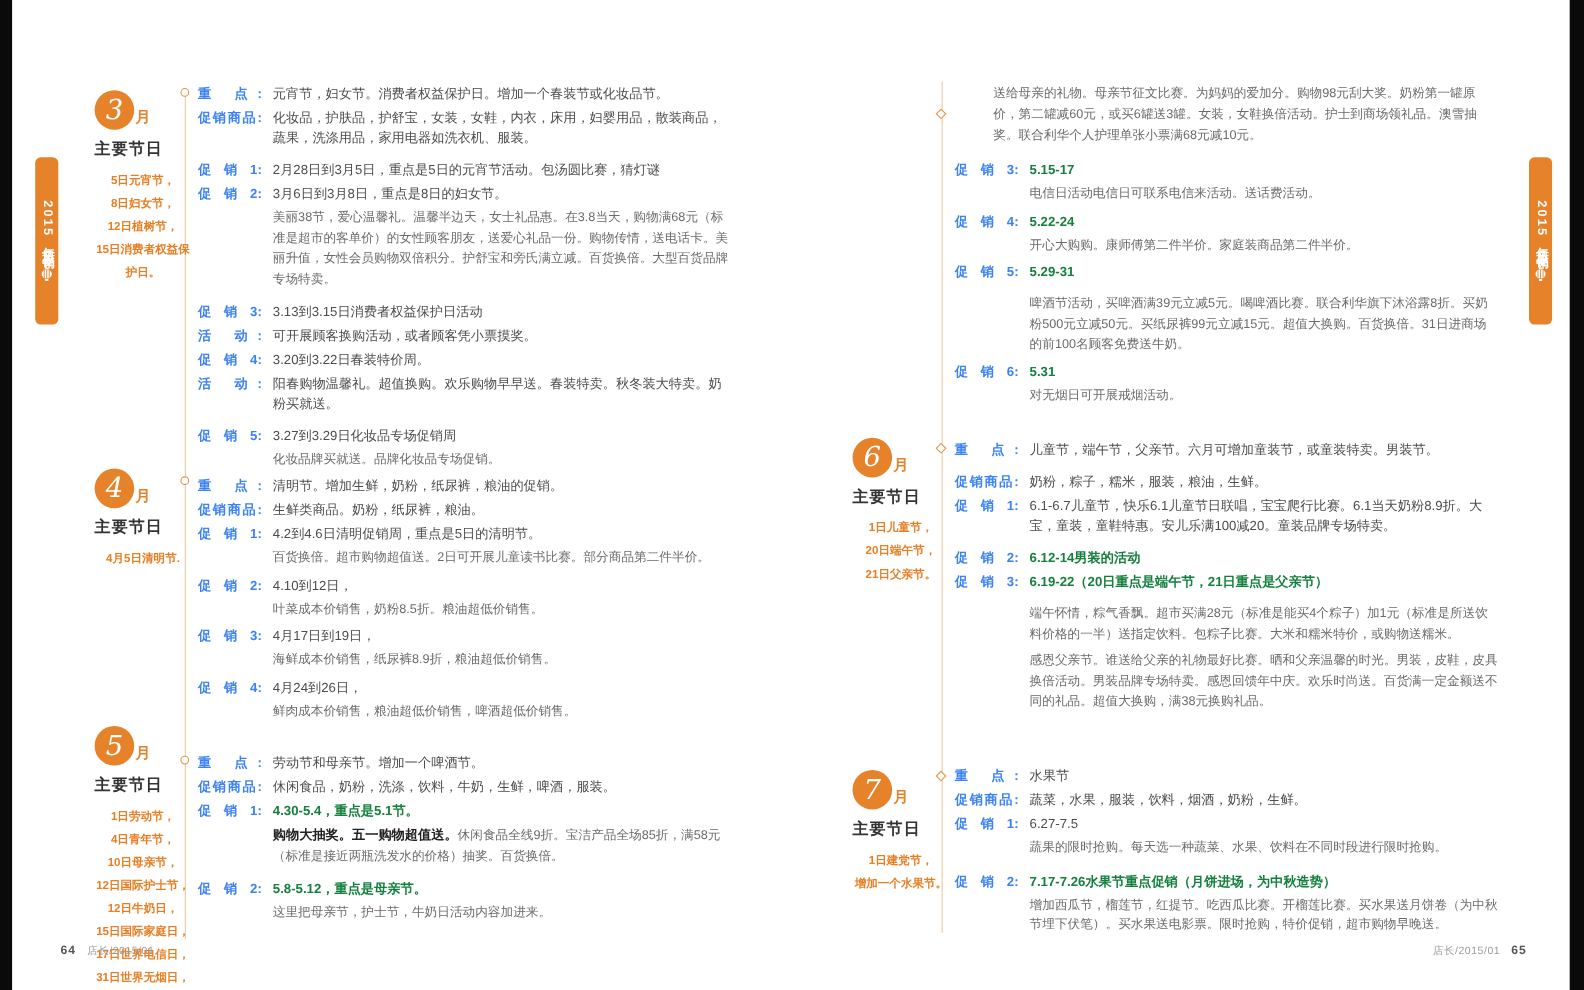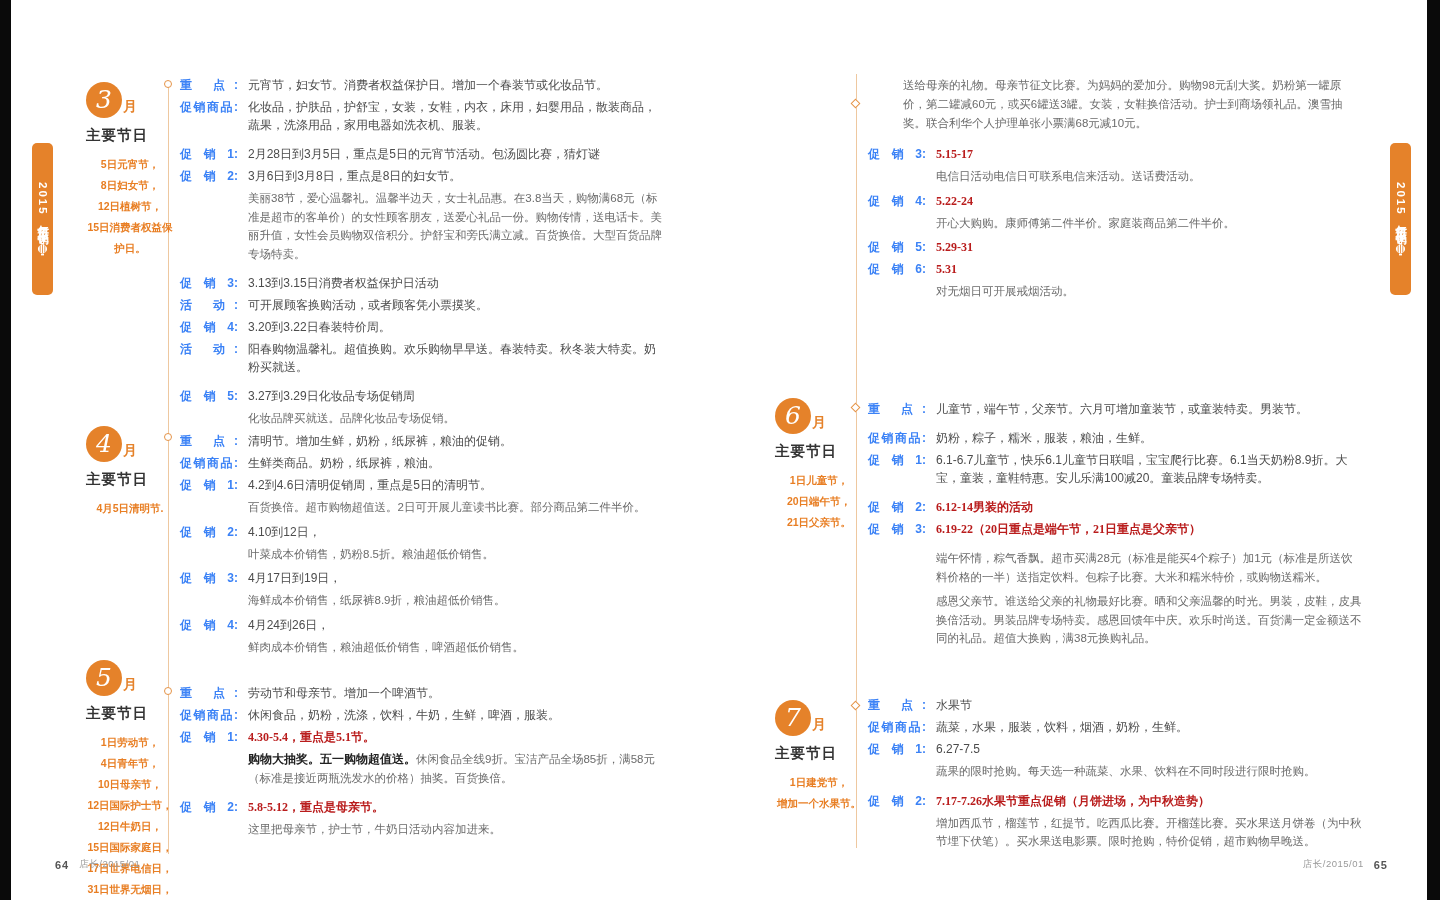--- a/index.html
+++ b/index.html
@@ -41,21 +41,21 @@
 
   
   .rows-block{position:absolute;font-size:12px;color:#4c4c4c;}
   .row{display:flex;margin-bottom:4px;}
   .row.gap{margin-top:11px;}
   .lbl{
     flex:0 0 58px;margin-right:10px;color:#3b82f6;font-weight:bold;
     text-align:justify;text-align-last:justify;line-height:18px;white-space:normal;
   }
   .txt{flex:1;line-height:18px;}
-  .txt.bold{font-weight:bold;color:#b91c1c;font-family:Liberation Serif, serif;}
+  .txt.bold{font-weight:bold;color:#15803d;}
   .sub{margin:2px 0 6px 68px;color:#6b6b6b;font-size:11.5px;line-height:18.5px;}
   .sub.subgap{margin-top:11px;}
   .sub .lead{font-weight:bold;color:#222;font-size:12px;margin-top:24px;}
   .para{margin:0 0 12px 35px;color:#6b6b6b;font-size:11.5px;line-height:19px;}
 
   
   .footer{position:absolute;top:858px;font-size:9.5px;color:#9a9a9a;letter-spacing:.5px;text-align:right;}
   .footer .pg{font-weight:bold;color:#555;font-size:11px;letter-spacing:1px;}
   .footer.fl{left:55px;}
   .footer.fr{right:52px;text-align:right;}
@@ -265,20 +265,21 @@
     <div class="sub">电信日活动电信日可联系电信来活动。送话费活动。</div>
     <div class="row">
       <span class="lbl">促 销 4:</span>
       <div class="txt bold">5.22-24</div>
     </div>
     <div class="sub">开心大购购。康师傅第二件半价。家庭装商品第二件半价。</div>
     <div class="row">
       <span class="lbl">促 销 5:</span>
       <div class="txt bold">5.29-31</div>
     </div>
+    <div class="sub subgap">啤酒节活动，买啤酒满39元立减5元。喝啤酒比赛。联合利华旗下沐浴露8折。买奶粉500元立减50元。买纸尿裤99元立减15元。超值大换购。百货换倍。31日进商场的前100名顾客免费送牛奶。</div>
     <div class="row">
       <span class="lbl">促 销 6:</span>
       <div class="txt bold">5.31</div>
     </div>
     <div class="sub">对无烟日可开展戒烟活动。</div>
   </div>
 <div class="rows-block" style="left:868px;top:400px;width:496px;">
     <div class="row">
       <span class="lbl">重 点:</span>
       <div class="txt">儿童节，端午节，父亲节。六月可增加童装节，或童装特卖。男装节。</div>

